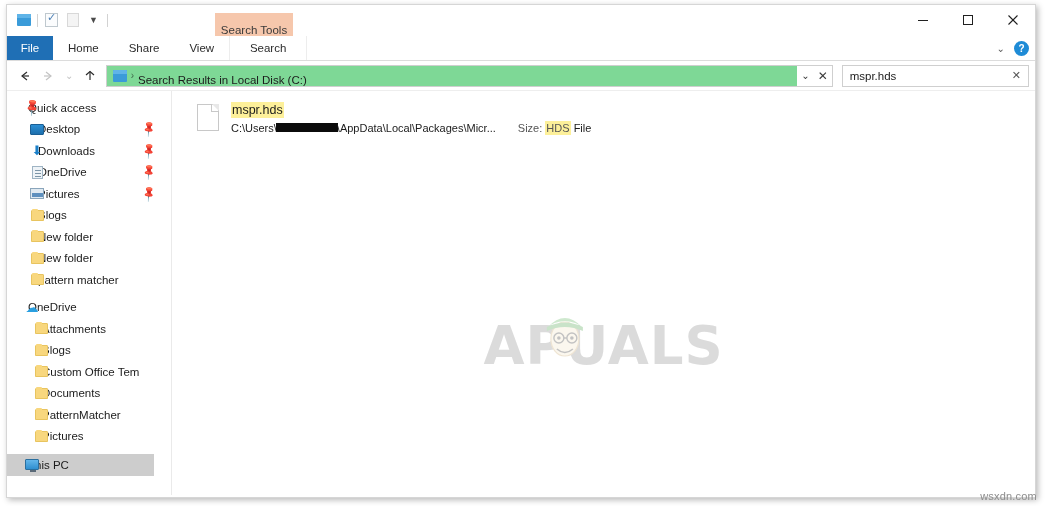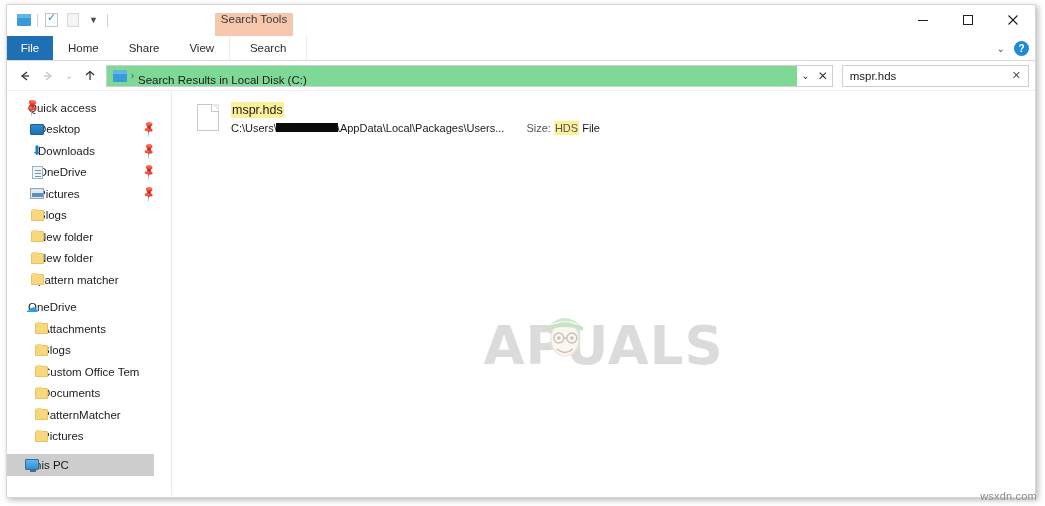--- a/index.html
+++ b/index.html
@@ -108,21 +108,21 @@
     line-height: 1;
   }
   .wbtn svg { display: block; }
 
   
   .ctx-tab {
     position: absolute;
     left: 208px; top: 8px;
     width: 78px; height: 23px;
     background: #f6c7ac;
-    display: flex; align-items: flex-start; justify-content: center;
+    display: flex; align-items: flex-end; justify-content: center;
     font-size: 11.5px;
     color: #3a3a3a;
   }
 
   
   .tabstrip {
     position: relative;
     height: 25px;
     background: #ffffff;
     border-bottom: 1px solid #dcdcdc;
@@ -742,21 +742,21 @@
         <div class="result-row">
           <div class="file-ico"></div>
 
           <div class="res-main">
             <div class="res-name">
               <span class="hl">mspr.hds</span>
             </div>
             <div class="res-sub">
               <span>C:\Users\</span>
                 <span class="redact"></span>
-                <span>\AppData\Local\Packages\Users...</span>
+                <span>\AppData\Local\Packages\Micr...</span>
               <span class="res-type"><span>Size:</span> <span class="hl">HDS</span> <b>File</b></span>
             </div>
           </div>
 
         </div>
 
         <div class="wm-appuals">
           <span class="wm-text">A</span>
           <span class="wm-text">PUALS</span>
           <svg class="wm-mascot" viewBox="0 0 46 58">

